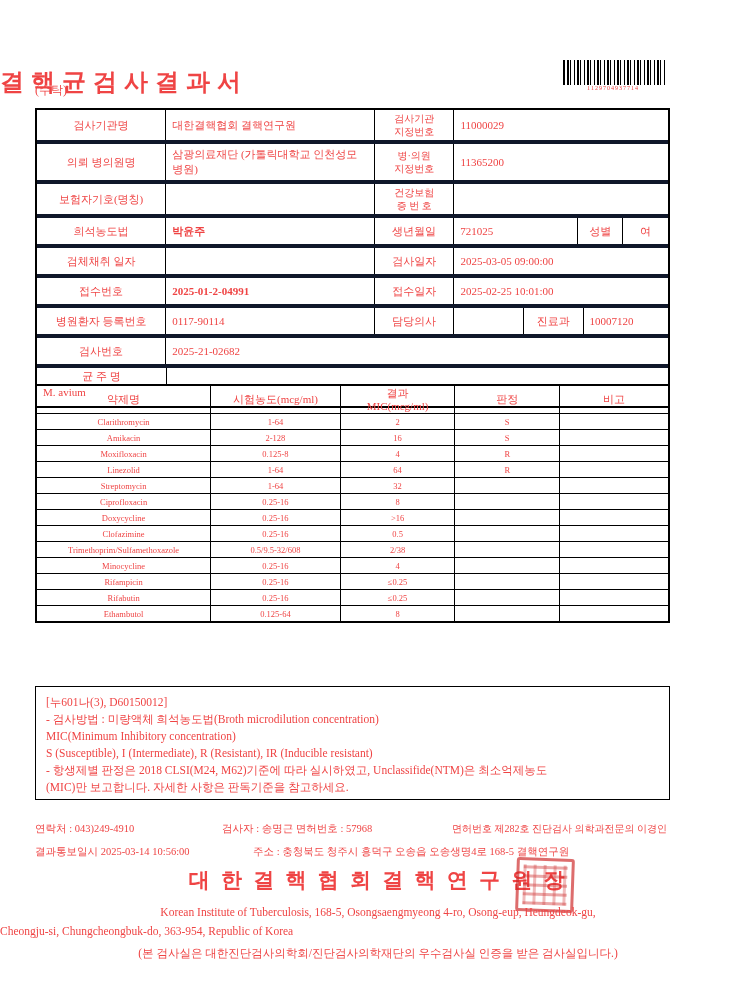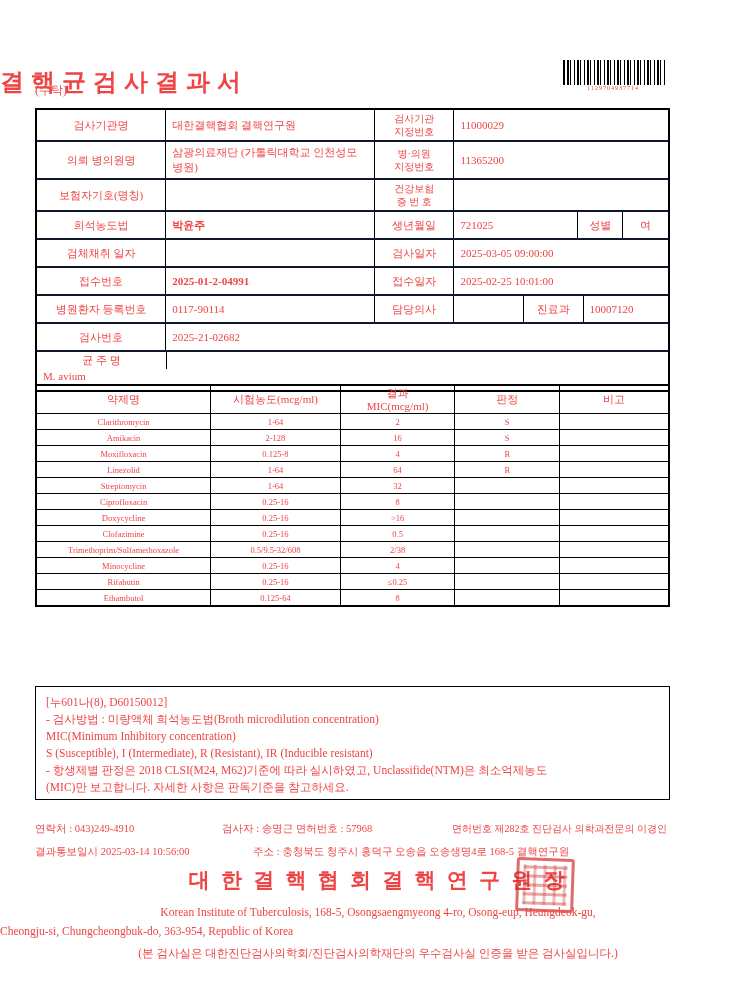--- a/index.html
+++ b/index.html
@@ -23,21 +23,21 @@
       #000 6.5px, #000 7.5px, #fff 7.5px, #fff 10px);
     border-left:1px solid #000; border-right:1px solid #000;
   }
   .barcode-text { font-size:6px; text-align:center; letter-spacing:1px; }
 
   
   .info-table {
     position:absolute; left:35px; top:108px; width:635px;
     border:2px solid #000; box-sizing:border-box; font-size:11px;
   }
-  .irow { display:flex; border-bottom:2px solid #0f172a; }
+  .irow { display:flex; border-bottom:4px solid #0f172a; }
   .irow:last-child { border-bottom:none;flex-direction:column; }
   .cell {
     border-right:1px solid #000; box-sizing:border-box;
     display:flex; align-items:center; padding:1px 6px; overflow:hidden;
   }
   .cell:last-child { border-right:none; }
   .lab { justify-content:center; text-align:center; }
   .pre { white-space:pre-line; font-size:10px; line-height:13px; padding:1px 3px; }
   .val { justify-content:flex-start; text-align:left; }
   .ctr { justify-content:center; text-align:center; }
@@ -248,38 +248,45 @@
           <td></td>
         </tr>
         <tr>
           <td>Minocycline</td>
           <td>0.25-16</td>
           <td>4</td>
           <td></td>
           <td></td>
         </tr>
         <tr>
+          <td>Rifampicin</td>
+          <td>0.25-16</td>
+          <td>≤0.25</td>
+          <td></td>
+          <td></td>
+        </tr>
+        <tr>
           <td>Rifabutin</td>
           <td>0.25-16</td>
           <td>≤0.25</td>
           <td></td>
           <td></td>
         </tr>
         <tr>
           <td>Ethambutol</td>
           <td>0.125-64</td>
           <td>8</td>
           <td></td>
           <td></td>
         </tr>
       </tbody>
   </table>
 
   <div class="notes-box">
-    <div>[누601나(8), D60150012]</div>
+    <div>[누601나(3), D60150012]</div>
     <div>- 검사방법 : 미량액체 희석농도법(Broth microdilution concentration)</div>
     <div>MIC(Minimum Inhibitory concentration)</div>
     <div>S (Susceptible), I (Intermediate), R (Resistant), IR (Inducible resistant)</div>
     <div>- 항생제별 판정은 2018 CLSI(M24, M62)기준에 따라 실시하였고, Unclassifide(NTM)은 최소억제농도</div>
     <div>(MIC)만 보고합니다. 자세한 사항은 판독기준을 참고하세요.</div>
   </div>
 
   <span class="fline f-contact">연락처 : 043)249-4910</span>
   <span class="fline f-exam">검사자 : 송명근  면허번호 : 57968</span>
   <span class="fline f-lic">면허번호 제282호 진단검사 의학과전문의 이경인</span>

